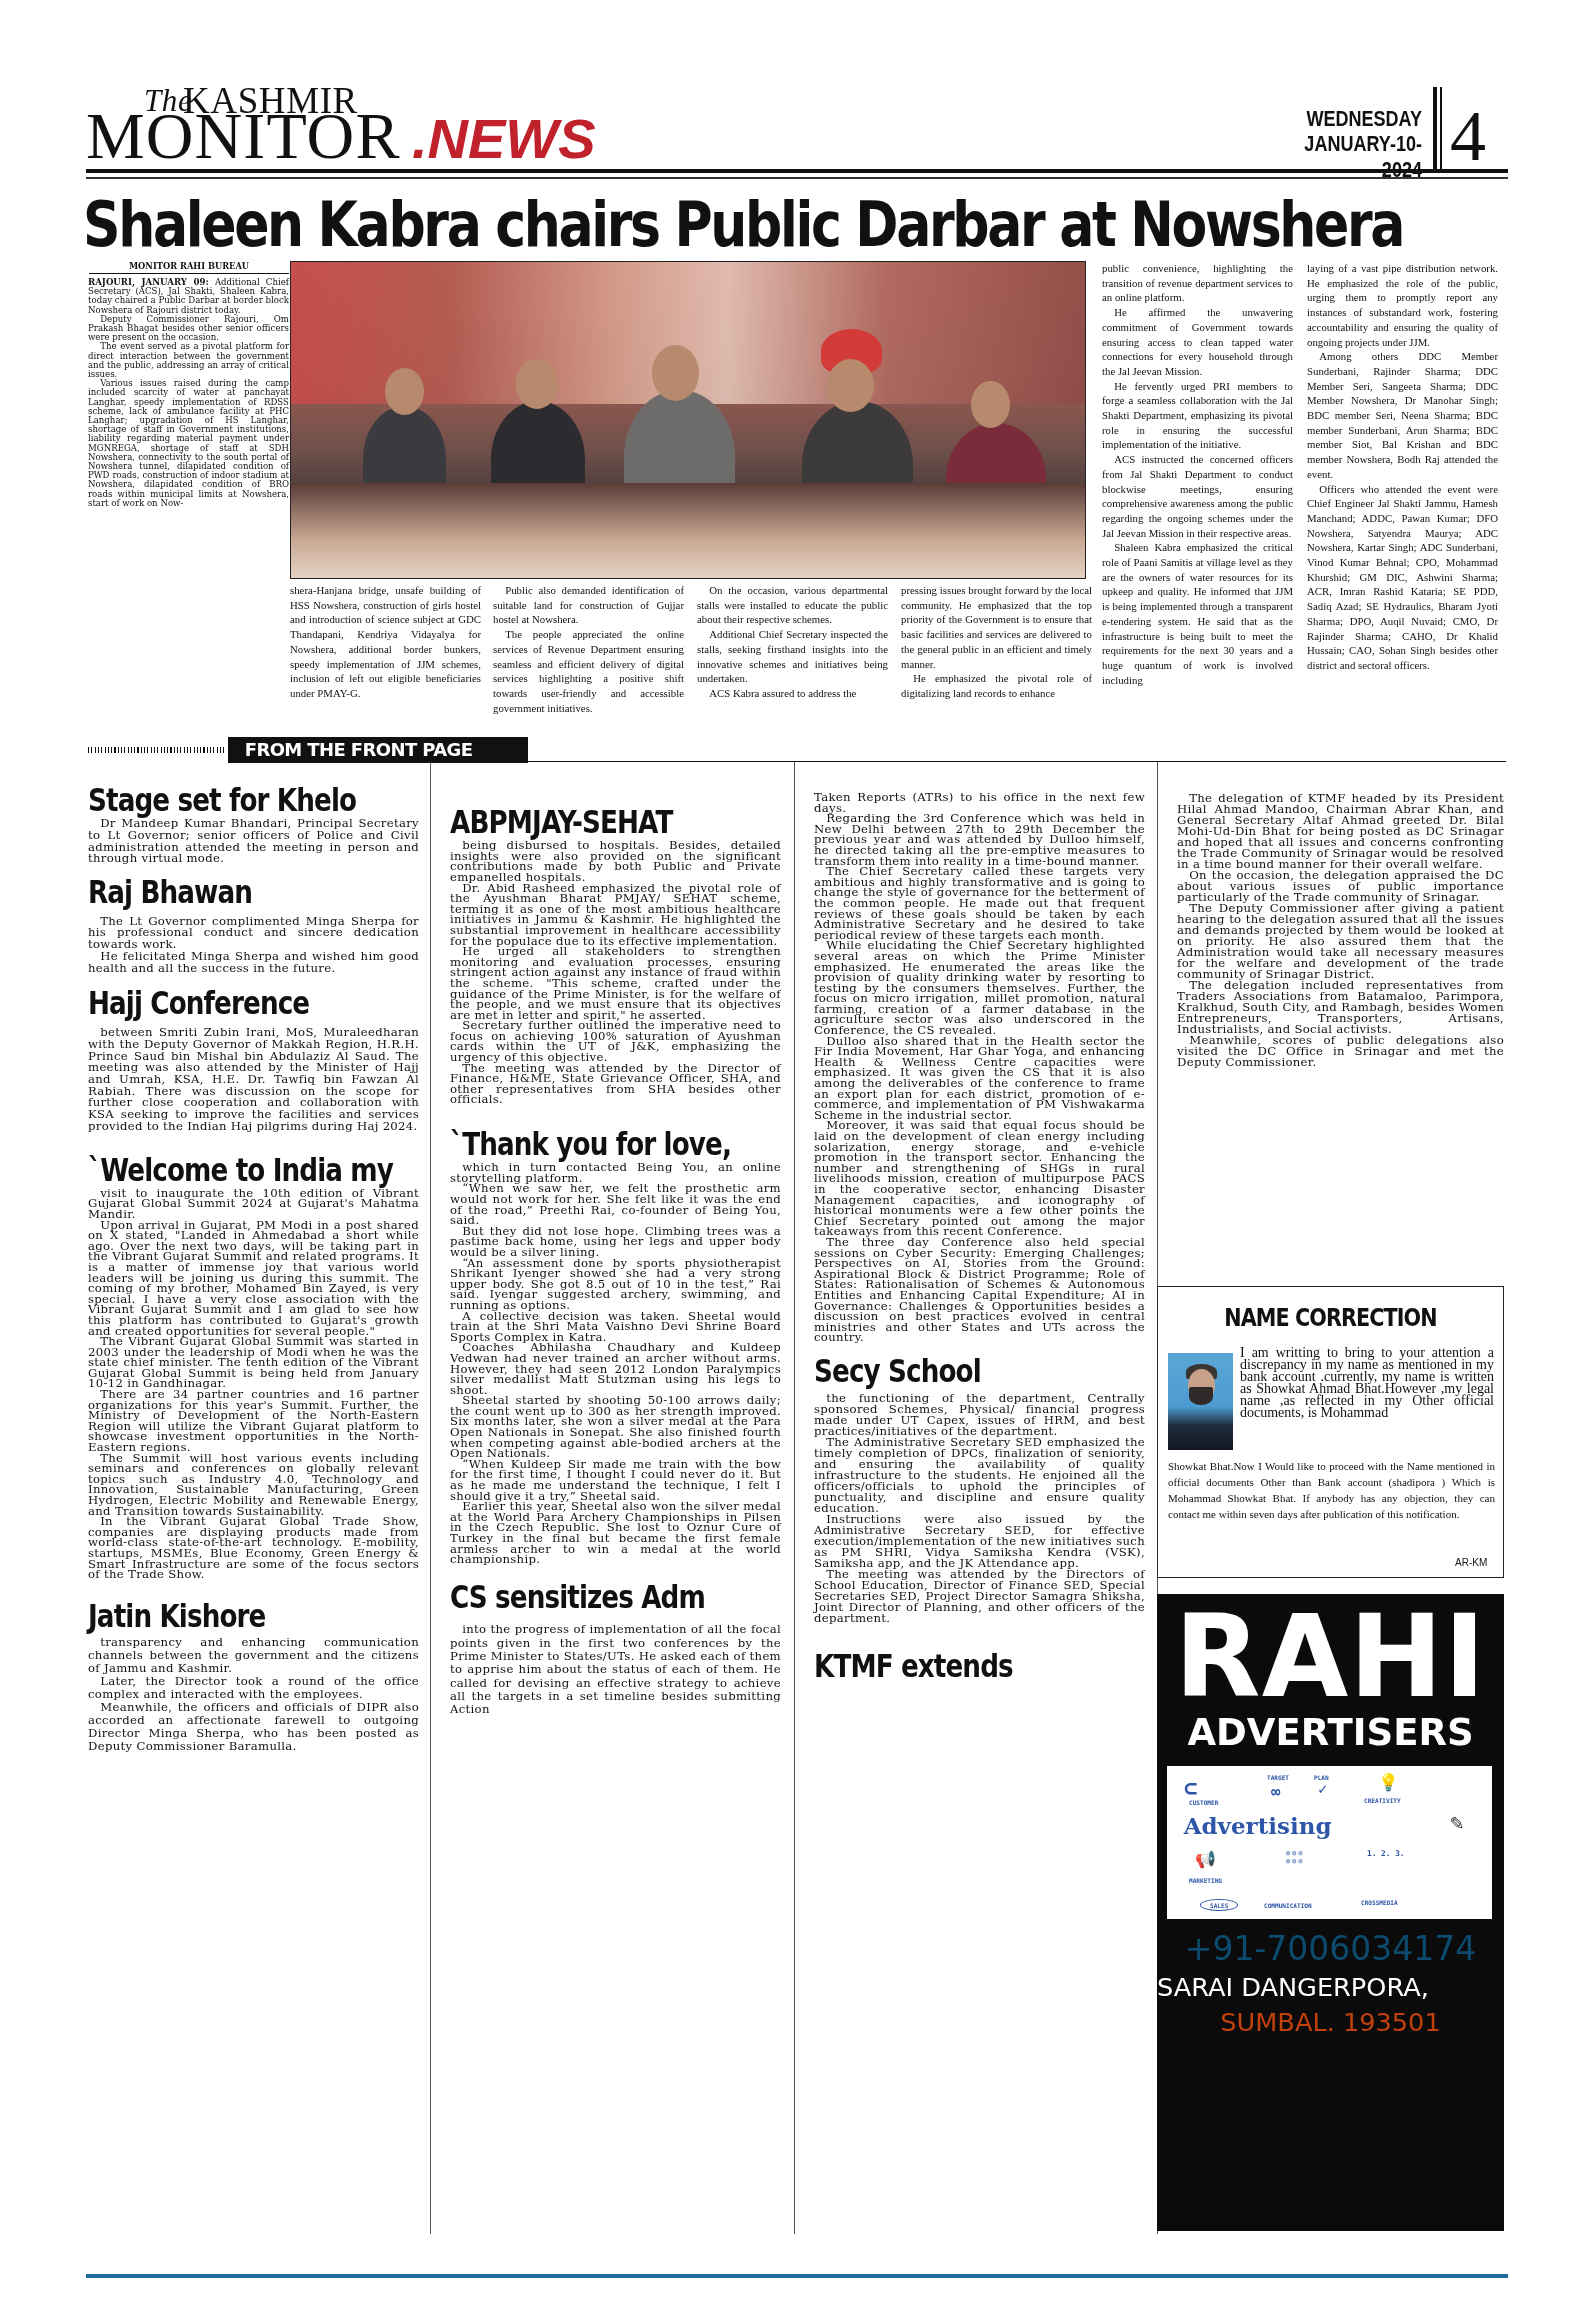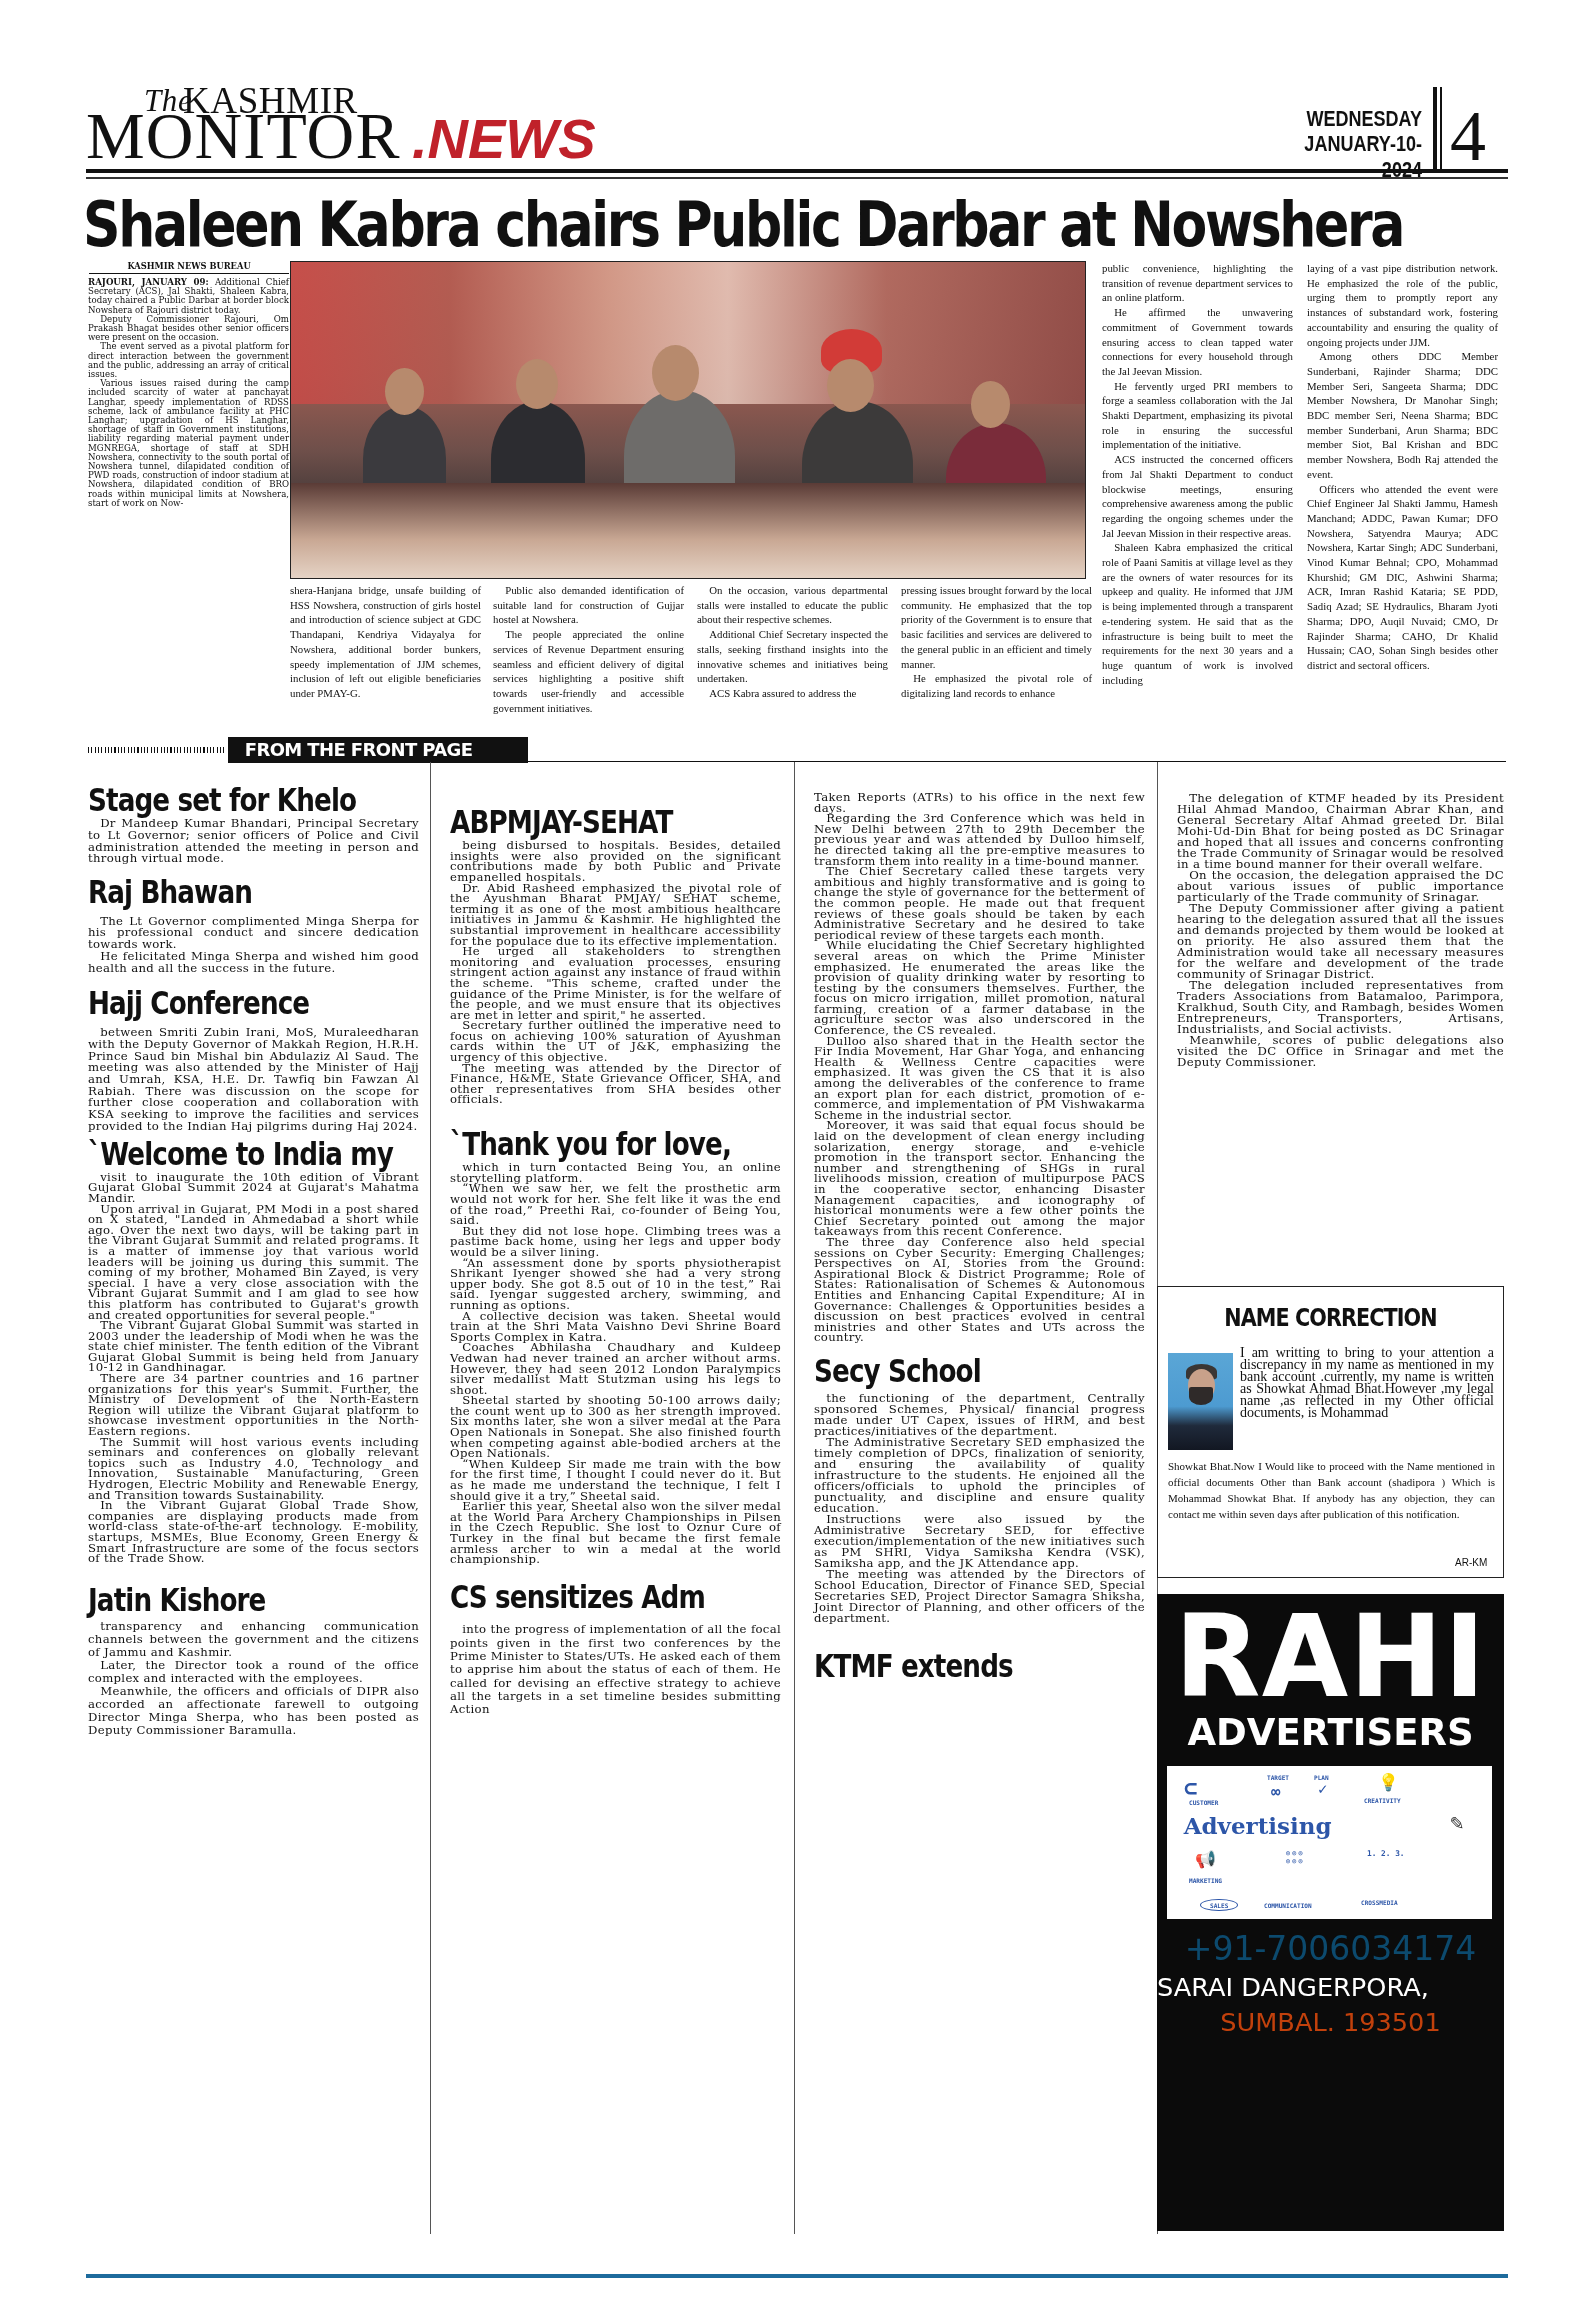--- a/index.html
+++ b/index.html
@@ -97,21 +97,21 @@
   <div>WEDNESDAY</div>
   <div>JANUARY-10-2024</div>
 </div>
 <div class="abs mast-vline1"></div>
 <div class="abs mast-vline2"></div>
 <div class="abs mast-page">4</div>
 <div class="abs rule-thick"></div>
 <div class="abs rule-thin"></div>
 
 <div class="abs headline">Shaleen Kabra chairs Public Darbar at Nowshera</div>
-<div class="abs byline">KASHMIR NEWS BUREAU</div>
+<div class="abs byline">MONITOR RAHI BUREAU</div>
 
 <div class="abs col-a body-serif lead">
   <p style="text-indent:0"><b>RAJOURI, JANUARY 09:</b> <span>Additional Chief Secretary (ACS), Jal Shakti, Shaleen Kabra, today chaired a Public Darbar at border block Nowshera of Rajouri district today.</span></p>
   <p>Deputy Commissioner Rajouri, Om Prakash Bhagat besides other senior officers were present on the occasion.</p>
   <p>The event served as a pivotal platform for direct interaction between the government and the public, addressing an array of critical issues.</p>
   <p>Various issues raised during the camp included scarcity of water at panchayat Langhar, speedy implementation of RDSS scheme, lack of ambulance facility at PHC Langhar; upgradation of HS Langhar, shortage of staff in Government institutions, liability regarding material payment under MGNREGA, shortage of staff at SDH Nowshera, connectivity to the south portal of Nowshera tunnel, dilapidated condition of PWD roads, construction of indoor stadium at Nowshera, dilapidated condition of BRO roads within municipal limits at Nowshera, start of work on Now-</p>
 </div>
 
 <div class="abs photo">
   <div class="curtain"></div>
@@ -179,21 +179,21 @@
       <p>The Lt Governor complimented Minga Sherpa for his professional conduct and sincere dedication towards work.</p>
       <p>He felicitated Minga Sherpa and wished him good health and all the success in the future.</p>
     </div>
   </div>
   <div style="margin-top:12.2px">
     <h2 class="kicker">Hajj Conference</h2>
     <div class="txt" style="margin-top:5.6px">
         <p>between Smriti Zubin Irani, MoS, Muraleedharan with the Deputy Governor of Makkah Region, H.R.H. Prince Saud bin Mishal bin Abdulaziz Al Saud. The meeting was also attended by the Minister of Hajj and Umrah, KSA, H.E. Dr. Tawfiq bin Fawzan Al Rabiah. There was discussion on the scope for further close cooperation and collaboration with KSA seeking to improve the facilities and services provided to the Indian Haj pilgrims during Haj 2024.</p>
       </div>
   </div>
-  <div style="margin-top:4px">
+  <div style="margin-top:20px">
     <h2 class="kicker">`Welcome to India my</h2>
     <div class="txt" style="line-height:10.6px">
       <p>visit to inaugurate the 10th edition of Vibrant Gujarat Global Summit 2024 at Gujarat's Mahatma Mandir.</p>
       <p>Upon arrival in Gujarat, PM Modi in a post shared on X stated, "Landed in Ahmedabad a short while ago. Over the next two days, will be taking part in the Vibrant Gujarat Summit and related programs. It is a matter of immense joy that various world leaders will be joining us during this summit. The coming of my brother, Mohamed Bin Zayed, is very special. I have a very close association with the Vibrant Gujarat Summit and I am glad to see how this platform has contributed to Gujarat's growth and created opportunities for several people."</p>
       <p>The Vibrant Gujarat Global Summit was started in 2003 under the leadership of Modi when he was the state chief minister. The tenth edition of the Vibrant Gujarat Global Summit is being held from January 10-12 in Gandhinagar.</p>
       <p>There are 34 partner countries and 16 partner organizations for this year's Summit. Further, the Ministry of Development of the North-Eastern Region will utilize the Vibrant Gujarat platform to showcase investment opportunities in the North-Eastern regions.</p>
       <p>The Summit will host various events including seminars and conferences on globally relevant topics such as Industry 4.0, Technology and Innovation, Sustainable Manufacturing, Green Hydrogen, Electric Mobility and Renewable Energy, and Transition towards Sustainability.</p>
       <p>In the Vibrant Gujarat Global Trade Show, companies are displaying products made from world-class state-of-the-art technology. E-mobility, startups, MSMEs, Blue Economy, Green Energy &amp; Smart Infrastructure are some of the focus sectors of the Trade Show.</p>
     </div>
   </div>

